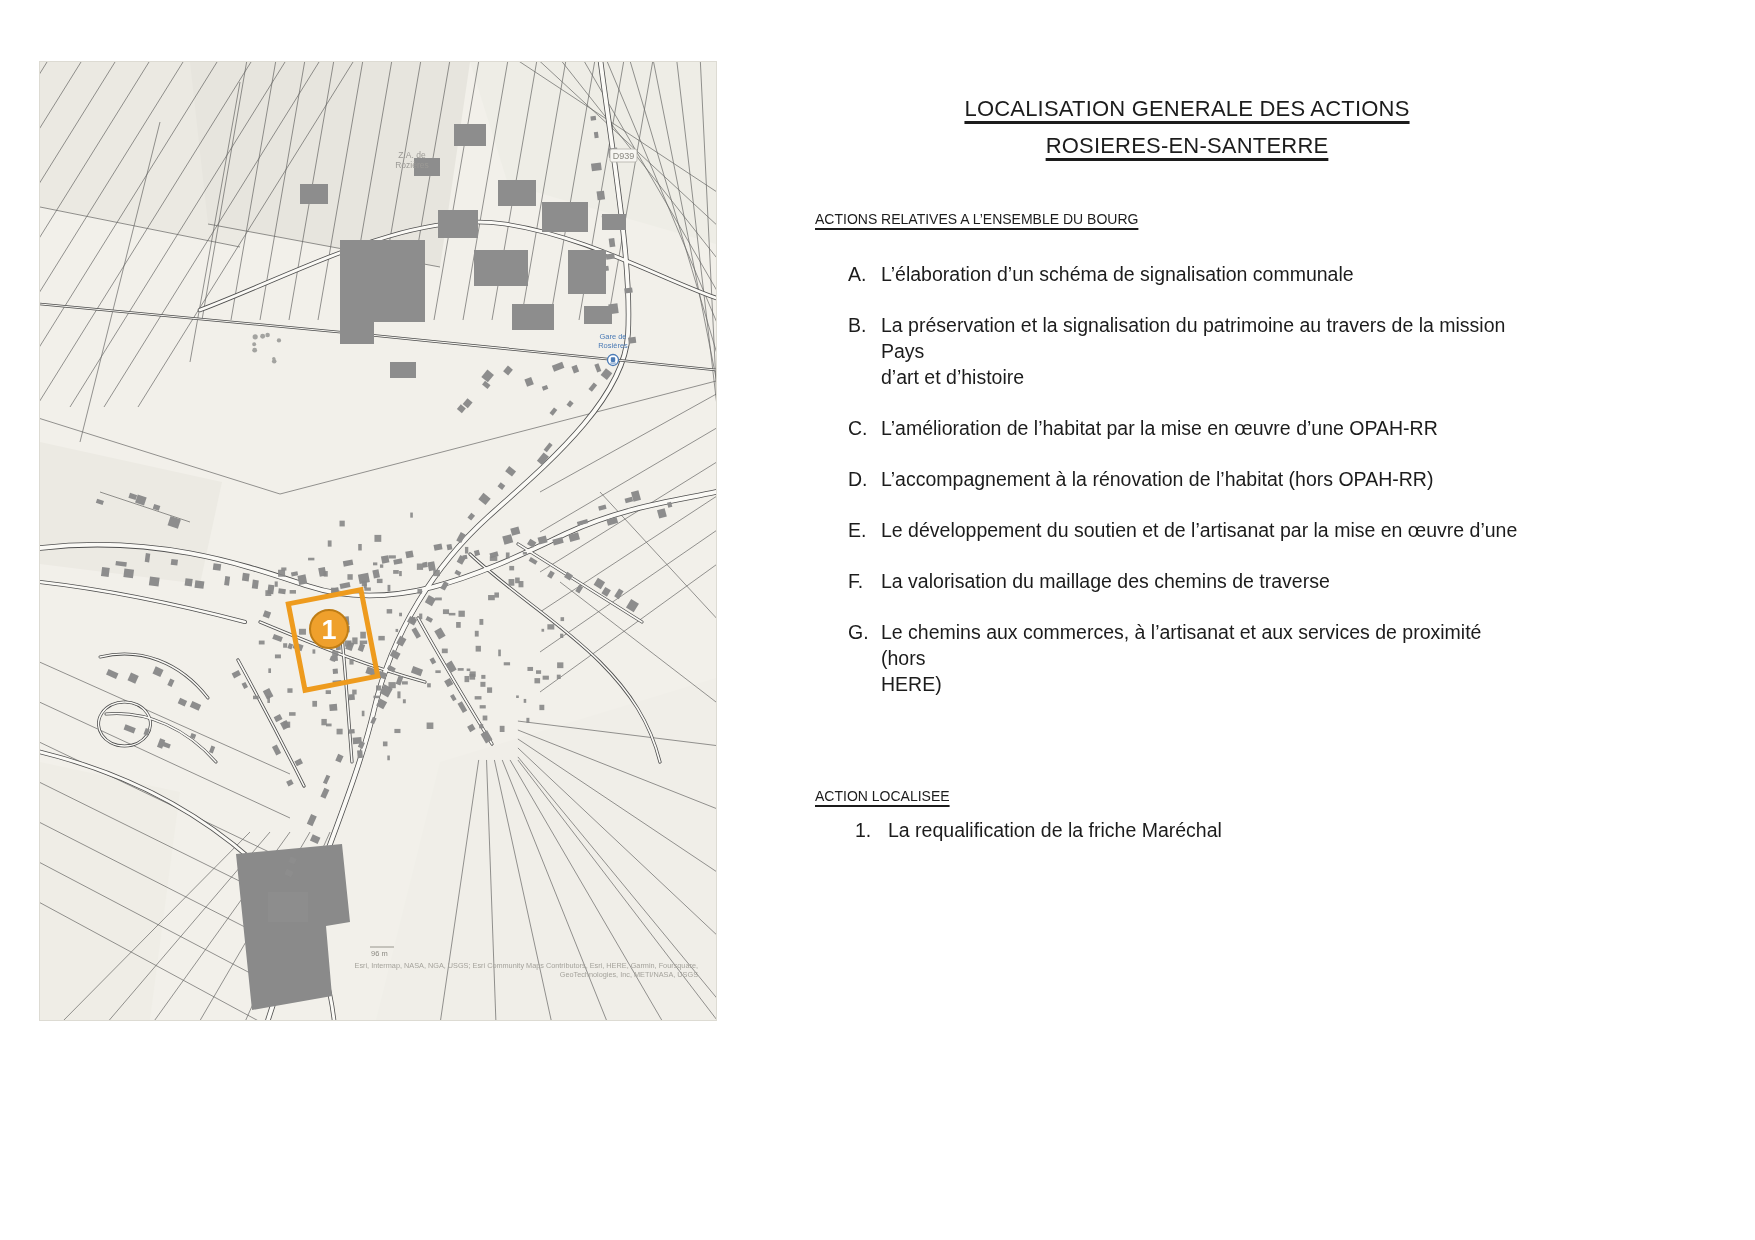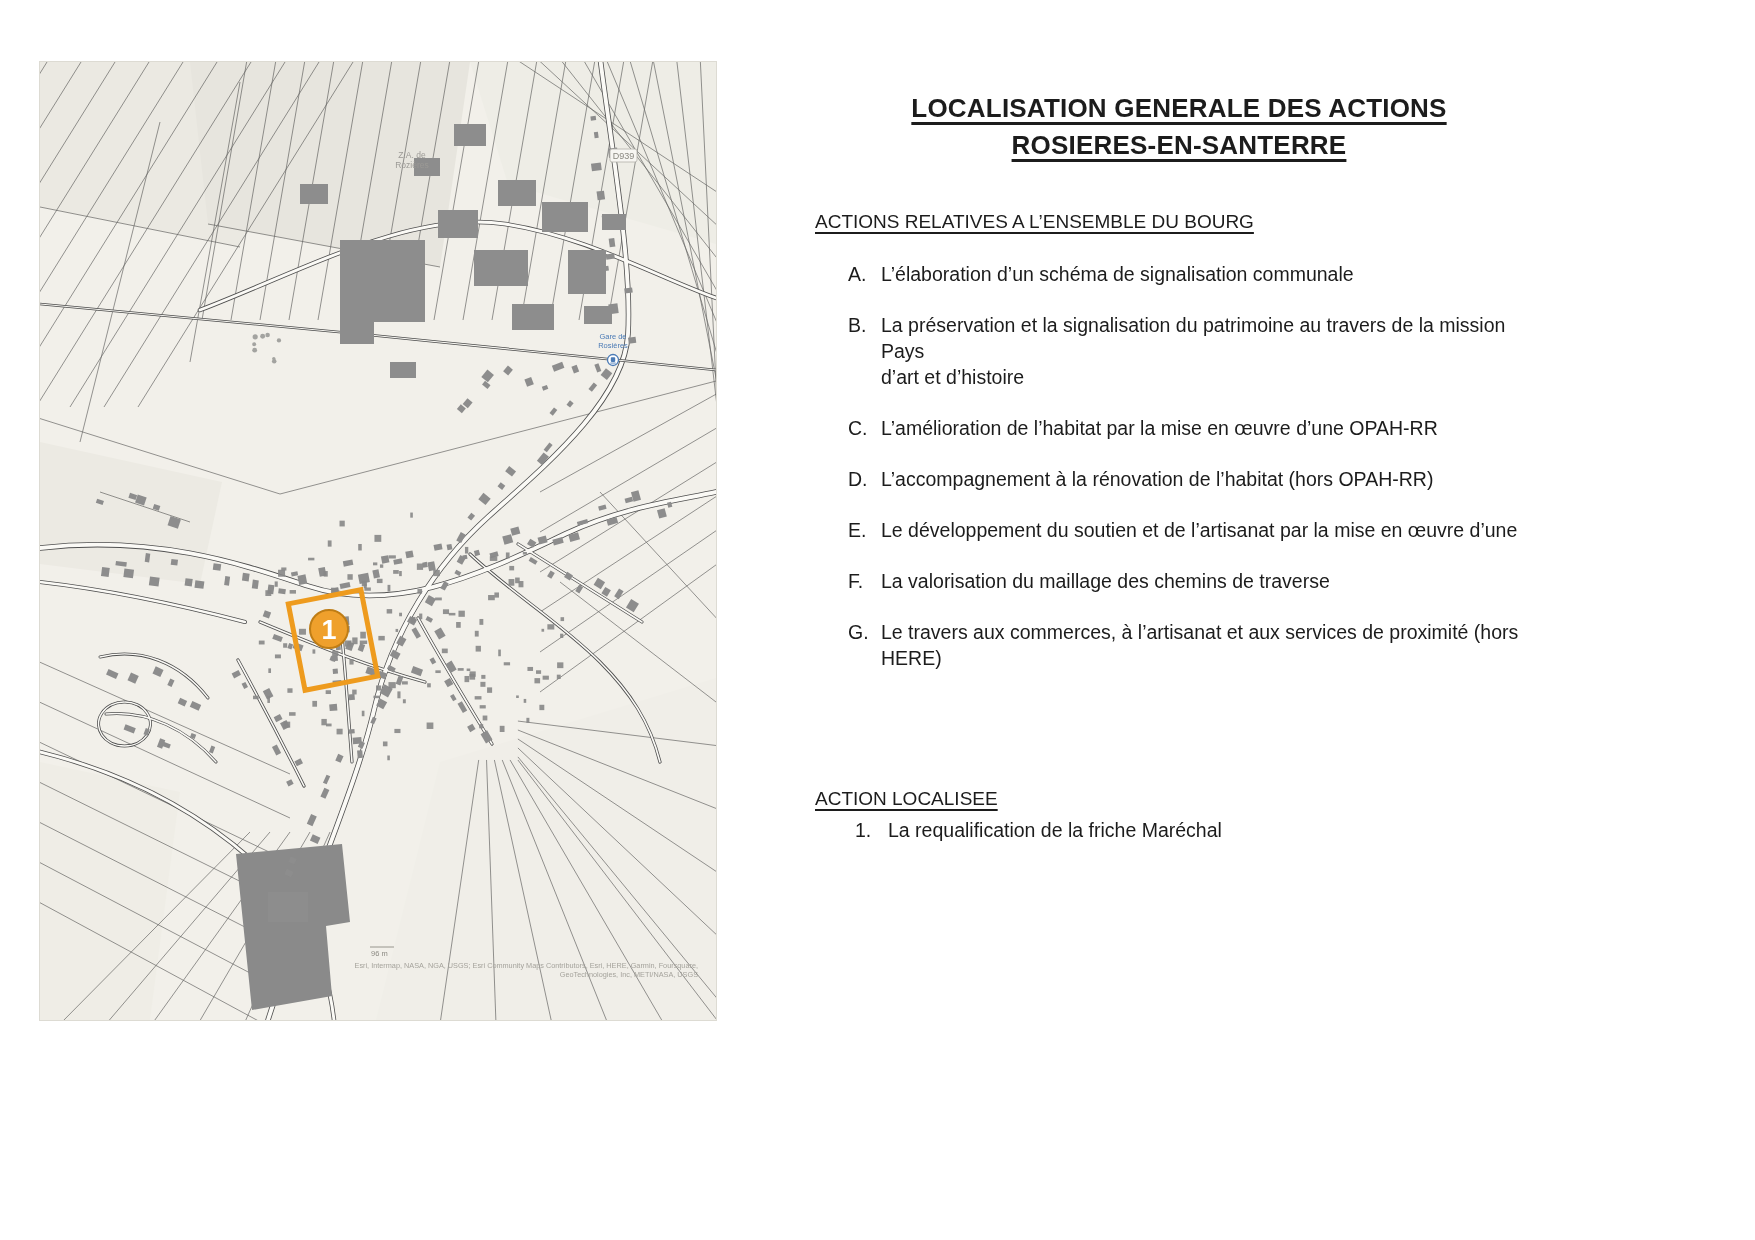--- a/index.html
+++ b/index.html
@@ -12,24 +12,24 @@
   .mrect{fill:none;stroke:#EE9B1E;stroke-width:5px;}
   .mcirc{fill:#efa02c;stroke:#bf7d15;stroke-width:2px;}
   .mnum{fill:#ffffff;font:bold 27px "Liberation Sans",sans-serif;text-anchor:middle;}
   .maplab{fill:#9b9995;font-size:8.5px;text-anchor:middle;font-family:"Liberation Sans",sans-serif;}
   .bluelab{fill:#4a7ab5;font-size:7.5px;text-anchor:middle;font-family:"Liberation Sans",sans-serif;}
   .shieldtxt{fill:#8a8880;font-size:9px;text-anchor:middle;font-family:"Liberation Sans",sans-serif;}
   .scaletxt{fill:#8d8b84;font-size:7.5px;font-family:"Liberation Sans",sans-serif;}
   .attrib{fill:#a5a39c;font-size:7.3px;text-anchor:end;font-family:"Liberation Sans",sans-serif;}
   
   #content{position:absolute;left:815px;top:0;width:712px;height:1240px;}
-  #doc-title{position:absolute;top:90px;left:8px;width:712px;text-align:center;
-             font-size:26px;font-weight:bold;line-height:37px;letter-spacing:.2px;}
+  #doc-title{position:absolute;top:90px;left:16px;width:712px;text-align:center;
+             font-size:22px;font-weight:normal;line-height:37px;letter-spacing:.2px;}
   #doc-title span{text-decoration:underline;text-decoration-thickness:2.5px;text-underline-offset:5px;}
-  .sec-head{position:absolute;left:0;font-size:19px;
+  .sec-head{position:absolute;left:0;font-size:14px;
             text-decoration:underline;text-decoration-thickness:1.5px;text-underline-offset:4px;}
   #head-bourg{top:211px;}
   #head-localisee{top:788px;}
   .list{position:absolute;left:33px;width:679px;}
   #list-bourg{top:261px;}
   #list-localisee{top:817px;left:40px;width:672px;}
   .li{display:flex;margin-bottom:25px;font-size:19.5px;line-height:26px;}
   .lab{width:33px;flex:none;}
   .txt{flex:1;}
 </style>
@@ -552,21 +552,21 @@
       <div class="li">
         <span class="lab">F.</span>
         <span class="txt">
             <div>La valorisation du maillage des chemins de traverse</div>
             <div></div>
           </span>
       </div>
       <div class="li">
         <span class="lab">G.</span>
         <span class="txt">
-            <div>Le travers aux commerces, à l’artisanat et aux services de proximité (hors</div>
+            <div>Le chemins aux commerces, à l’artisanat et aux services de proximité (hors</div>
             <div>HERE)</div>
           </span>
       </div>
     </div>
 
     <div class="sec-head" id="head-localisee">ACTION LOCALISEE</div>
 
     <div class="list" id="list-localisee">
       <div class="li">
         <span class="lab">1.</span>

